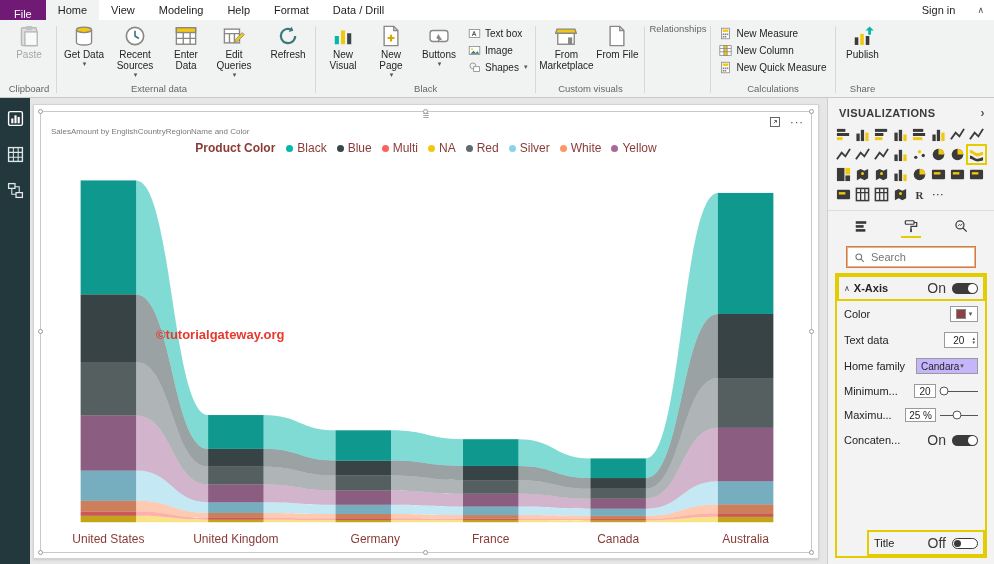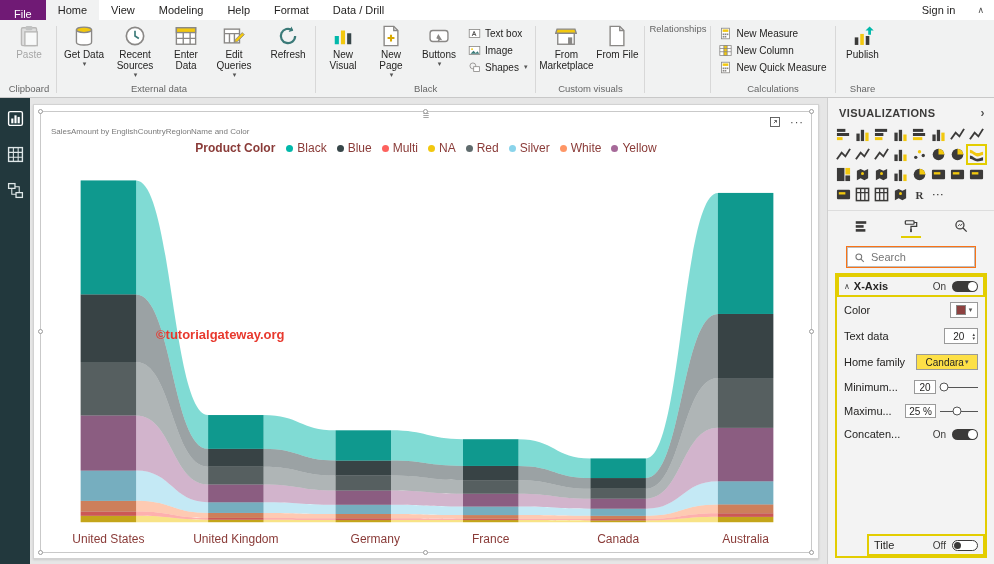--- a/index.html
+++ b/index.html
@@ -74,34 +74,34 @@
   .ptab.active{border-bottom-color:#e3cd00;}
   .searchwrap{margin:5px 18px 3px;border:1px solid #f97316;}
   .searchbox{display:flex;align-items:center;gap:6px;background:#fff;border:1px solid #bdbdbd;height:20px;padding:0 6px;}
   .searchbox svg{width:11px;height:11px;flex:0 0 auto;}
   .searchbox input{border:none;outline:none;background:transparent;font-size:11px;width:100%;color:#333;font-family:"Liberation Sans",sans-serif;}
   .fmtsection{flex:1;margin:2px 7px 6px;border:2px solid #e3cd00;display:flex;flex-direction:column;background:#f3f3f3;min-height:0;}
   .fmtrow{display:flex;align-items:center;gap:4px;padding:5px 7px;}
   .fmtrow .lbl{flex:1;white-space:nowrap;overflow:hidden;}
   .bold{font-weight:bold;}
   .chev{font-size:8px;color:#444;}
-  .state{font-size:10px;color:#3b3a39;margin-right:2px;}
+  .state{font-size:14px;color:#3b3a39;margin-right:2px;}
   .toggle{width:26px;height:11px;border-radius:6px;position:relative;display:inline-block;cursor:pointer;flex:0 0 auto;}
   .toggle.on{background:#3b3a39;}
   .toggle.on::after{content:"";position:absolute;right:1px;top:1px;width:9px;height:9px;border-radius:50%;background:#fff;}
   .toggle.off{background:#fff;border:1px solid #3b3a39;}
   .toggle.off::after{content:"";position:absolute;left:1px;top:1px;width:7px;height:7px;border-radius:50%;background:#3b3a39;}
   .xaxisrow,.titlerow{outline:2px solid #e3cd00;outline-offset:-2px;}
   .titlerow{margin-top:auto;margin-left:30px;}
   .swatchbox{width:28px;height:16px;border:1px solid #9a9a9a;background:#fff;display:flex;align-items:center;justify-content:center;gap:2px;cursor:pointer;}
   .sw{width:10px;height:10px;border:1px solid #8a8886;}
   .spin{width:34px;height:16px;border:1px solid #9a9a9a;background:#fff;display:flex;align-items:center;cursor:pointer;}
   .spin .num{flex:1;text-align:center;font-size:10px;}
   .spin .arrows{display:flex;flex-direction:column;font-size:5px;line-height:4.5px;color:#444;padding-right:2px;}
-  .select{min-width:62px;height:16px;border:1px solid #9a9a9a;background:#fde047;display:flex;align-items:center;justify-content:center;padding:0 4px;font-size:10px;cursor:pointer;}
+  .select{min-width:62px;height:16px;border:1px solid #9a9a9a;background:#c4b5fd;display:flex;align-items:center;justify-content:flex-start;padding:0 4px;font-size:10px;cursor:pointer;}
   .valbox{min-width:22px;height:14px;border:1px solid #9a9a9a;background:#fff;font-size:10px;display:flex;align-items:center;justify-content:center;padding:0 3px;white-space:nowrap;}
   .slider{width:38px;height:11px;position:relative;flex:0 0 auto;cursor:pointer;}
   .slider::before{content:"";position:absolute;left:0;right:0;top:5px;height:1px;background:#555;}
   .knob{position:absolute;top:50%;transform:translate(-50%,-50%);width:9px;height:9px;border-radius:50%;background:#fff;border:1px solid #555;}
 </style>
 </head>
 <body>
 
 <svg width="0" height="0" style="position:absolute">
   <defs>

